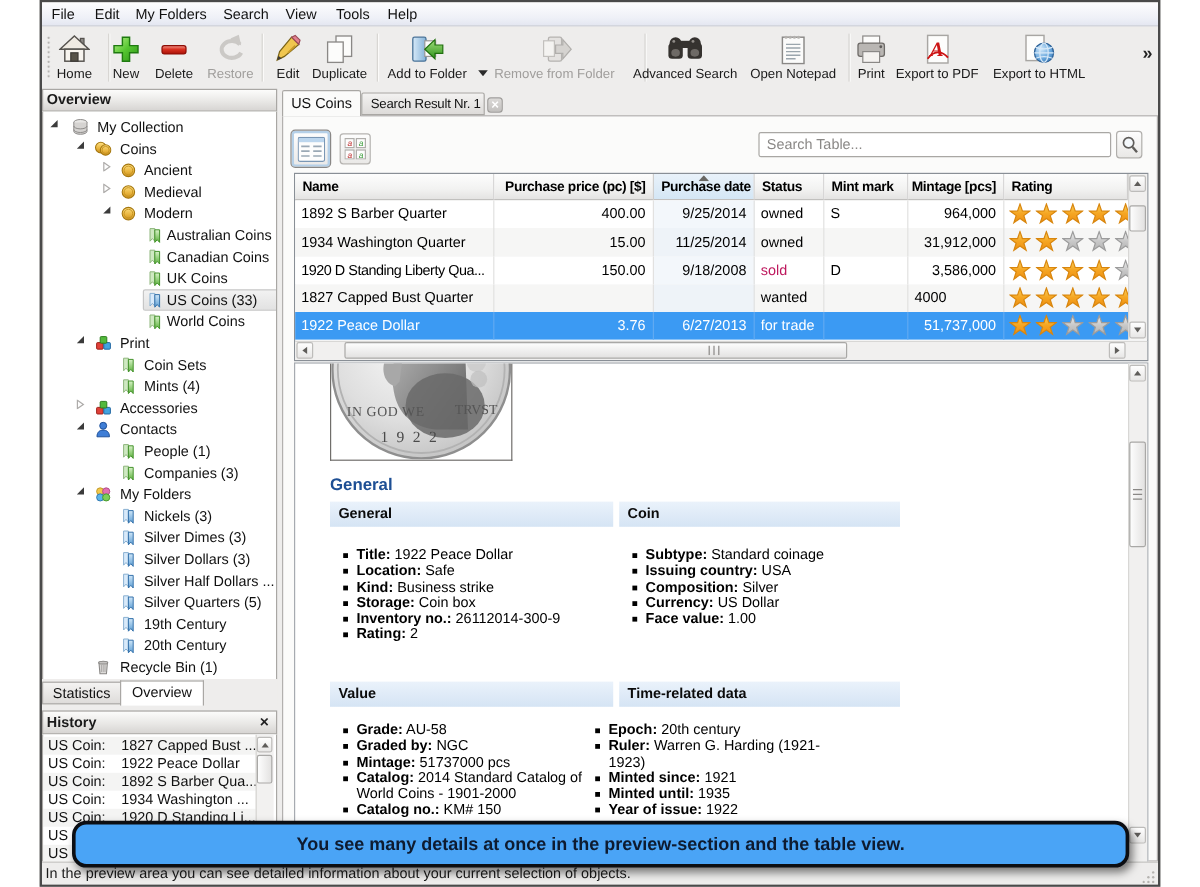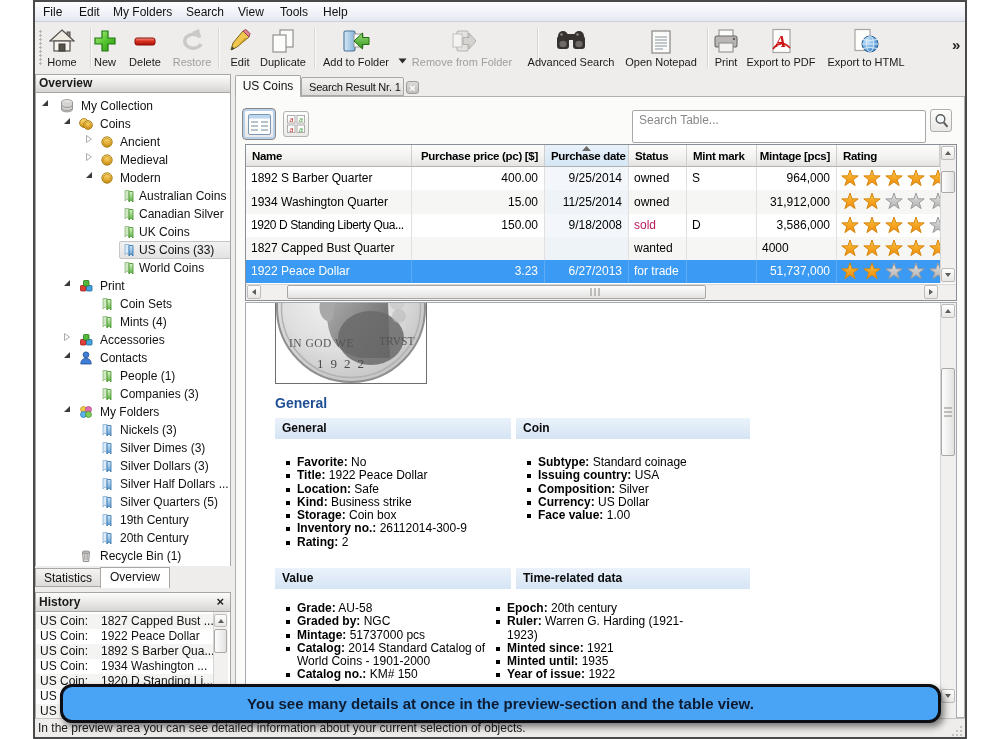--- a/index.html
+++ b/index.html
@@ -360,21 +360,21 @@
 <div class="trow" style="top:94px;">
       <svg style="left:86px;" width="14" height="14">
         <use href="#i-flagg"></use>
       </svg>
       <span style="position:absolute;left:103px;">Australian Coins</span>
     </div>
 <div class="trow" style="top:112px;">
       <svg style="left:86px;" width="14" height="14">
         <use href="#i-flagg"></use>
       </svg>
-      <span style="position:absolute;left:103px;">Canadian Silver</span>
+      <span style="position:absolute;left:103px;">Canadian Coins</span>
     </div>
 <div class="trow" style="top:130px;">
       <svg style="left:86px;" width="14" height="14">
         <use href="#i-flagg"></use>
       </svg>
       <span style="position:absolute;left:103px;">UK Coins</span>
     </div>
 <div class="trow" style="top:148px;">
       <span style="position:absolute;left:83px;top:0;width:115px;height:18px;background:linear-gradient(#f2f2f2,#e2e2e2);border:1px solid #c6c6c6;border-radius:2px;"></span>
       <svg style="left:86px;" width="14" height="14">
@@ -572,21 +572,21 @@
           <rect x="10" y="10" width="7.5" height="7.5"></rect>
         </g>
         <g font-family="Liberation Sans,sans-serif" font-size="7" font-style="italic">
           <text x="2.5" y="7" fill="#c03030">a</text>
           <text x="12" y="7" fill="#3f9f3f">a</text>
           <text x="2.5" y="16.5" fill="#c03030">a</text>
           <text x="12" y="16.5" fill="#3f9f3f">a</text>
         </g>
       </svg>
     </div>
-    <div class="abs" style="left:632px;top:110px;width:294px;height:33px;background:#fff;border:1px solid #a9a7a4;border-radius:2px;font-size:12px;color:#8a8886;line-height:19px;padding-left:6px;">Search Table...</div>
+    <div class="abs" style="left:632px;top:110px;width:294px;height:21px;background:#fff;border:1px solid #a9a7a4;border-radius:2px;font-size:12px;color:#8a8886;line-height:19px;padding-left:6px;">Search Table...</div>
     <div class="abs" style="left:930px;top:109px;width:22px;height:23px;border:1px solid #b0aeab;border-radius:3px;background:linear-gradient(#fdfdfd,#e9e8e6);">
       <svg style="position:absolute;left:3px;top:3px;" width="15" height="16" viewBox="0 0 15 16">
         <circle cx="6.5" cy="6" r="4.3" fill="#f4f8fb" stroke="#5f5d5a" stroke-width="1.4"></circle>
         <line x1="9.8" y1="9.5" x2="13.5" y2="13.8" stroke="#5f5d5a" stroke-width="2"></line>
       </svg>
     </div>
     <div class="abs" style="left:245px;top:144px;width:712px;height:157px;background:#fff;border:1px solid #898f96;"></div>
     <div class="th" style="left:246px;top:145px;width:166px;padding-left:6px;position:absolute;">Name</div>
     <div class="th" style="left:412px;top:145px;width:133px;text-align:right;padding-right:6px;position:absolute;">Purchase price (pc) [$]</div>
     <div class="th" style="left:545px;top:145px;width:84px;background:linear-gradient(#e9f2fa,#d4e6f5);padding-left:6px;position:absolute;">Purchase date</div>
@@ -680,21 +680,21 @@
       <use href="#i-starg"></use>
     </svg>
     <svg class="abs" style="left:907px;top:239px;" width="18" height="19">
       <use href="#i-starg"></use>
     </svg>
     <svg class="abs" style="left:929px;top:239px;" width="18" height="19">
       <use href="#i-starg"></use>
     </svg>
     <div class="abs" style="left:246px;top:260px;width:694px;height:23px;background:#3b9af3;"></div>
     <div class="td" style="left:246px;top:260px;width:166px;height:23px;line-height:23px;color:#fff;padding-left:5px;border-right:1px solid #60aaf2;">1922 Peace Dollar</div>
-    <div class="td" style="left:412px;top:260px;width:133px;height:23px;line-height:23px;color:#fff;text-align:right;padding-right:6px;border-right:1px solid #60aaf2;">3.23</div>
+    <div class="td" style="left:412px;top:260px;width:133px;height:23px;line-height:23px;color:#fff;text-align:right;padding-right:6px;border-right:1px solid #60aaf2;">3.76</div>
     <div class="td" style="left:545px;top:260px;width:84px;height:23px;line-height:23px;color:#fff;text-align:right;padding-right:6px;border-right:1px solid #60aaf2;">6/27/2013</div>
     <div class="td" style="left:629px;top:260px;width:58px;height:23px;line-height:23px;color:#fff;padding-left:5px;border-right:1px solid #60aaf2;">for trade</div>
     <div class="td" style="left:687px;top:260px;width:70px;height:23px;line-height:23px;color:#fff;padding-left:5px;border-right:1px solid #60aaf2;"></div>
     <div class="td" style="left:757px;top:260px;width:80px;height:23px;line-height:23px;color:#fff;text-align:right;padding-right:6px;border-right:1px solid #60aaf2;">51,737,000</div>
     <svg class="abs" style="left:841px;top:262px;" width="18" height="19">
       <use href="#i-starg"></use>
     </svg>
     <svg class="abs" style="left:863px;top:262px;" width="18" height="19">
       <use href="#i-starg"></use>
     </svg>
@@ -766,21 +766,20 @@
       <circle cx="124" cy="84" r="7" fill="#bfbfbf" opacity="0.7"></circle>
       <text x="14" y="115" font-family="Liberation Serif,serif" font-size="11.5" fill="#555555" letter-spacing="0.5">IN GOD WE</text>
       <text x="104" y="113" font-family="Liberation Serif,serif" font-size="11.5" fill="#555555">TRVST</text>
       <text x="42" y="136" font-family="Liberation Serif,serif" font-size="13" fill="#4a4a4a" letter-spacing="7">1922</text>
     </svg>
   </div>
 <div class="abs" style="left:275px;top:395px;font-size:14px;font-weight:bold;color:#1e4f94;">General</div>
 <div class="sech" style="left:275px;top:418px;width:236px;">General</div>
 <div class="sech" style="left:516px;top:418px;width:234px;">Coin</div>
 <div class="plist" style="left:286px;top:456px;width:225px;">
-    <div><b>Favorite:</b> No</div>
     <div><b>Title:</b> 1922 Peace Dollar</div>
     <div><b>Location:</b> Safe</div>
     <div><b>Kind:</b> Business strike</div>
     <div><b>Storage:</b> Coin box</div>
     <div><b>Inventory no.:</b> 26112014-300-9</div>
     <div><b>Rating:</b> 2</div>
   </div>
 <div class="plist" style="left:527px;top:456px;width:225px;">
     <div><b>Subtype:</b> Standard coinage</div>
     <div><b>Issuing country:</b> USA</div>

